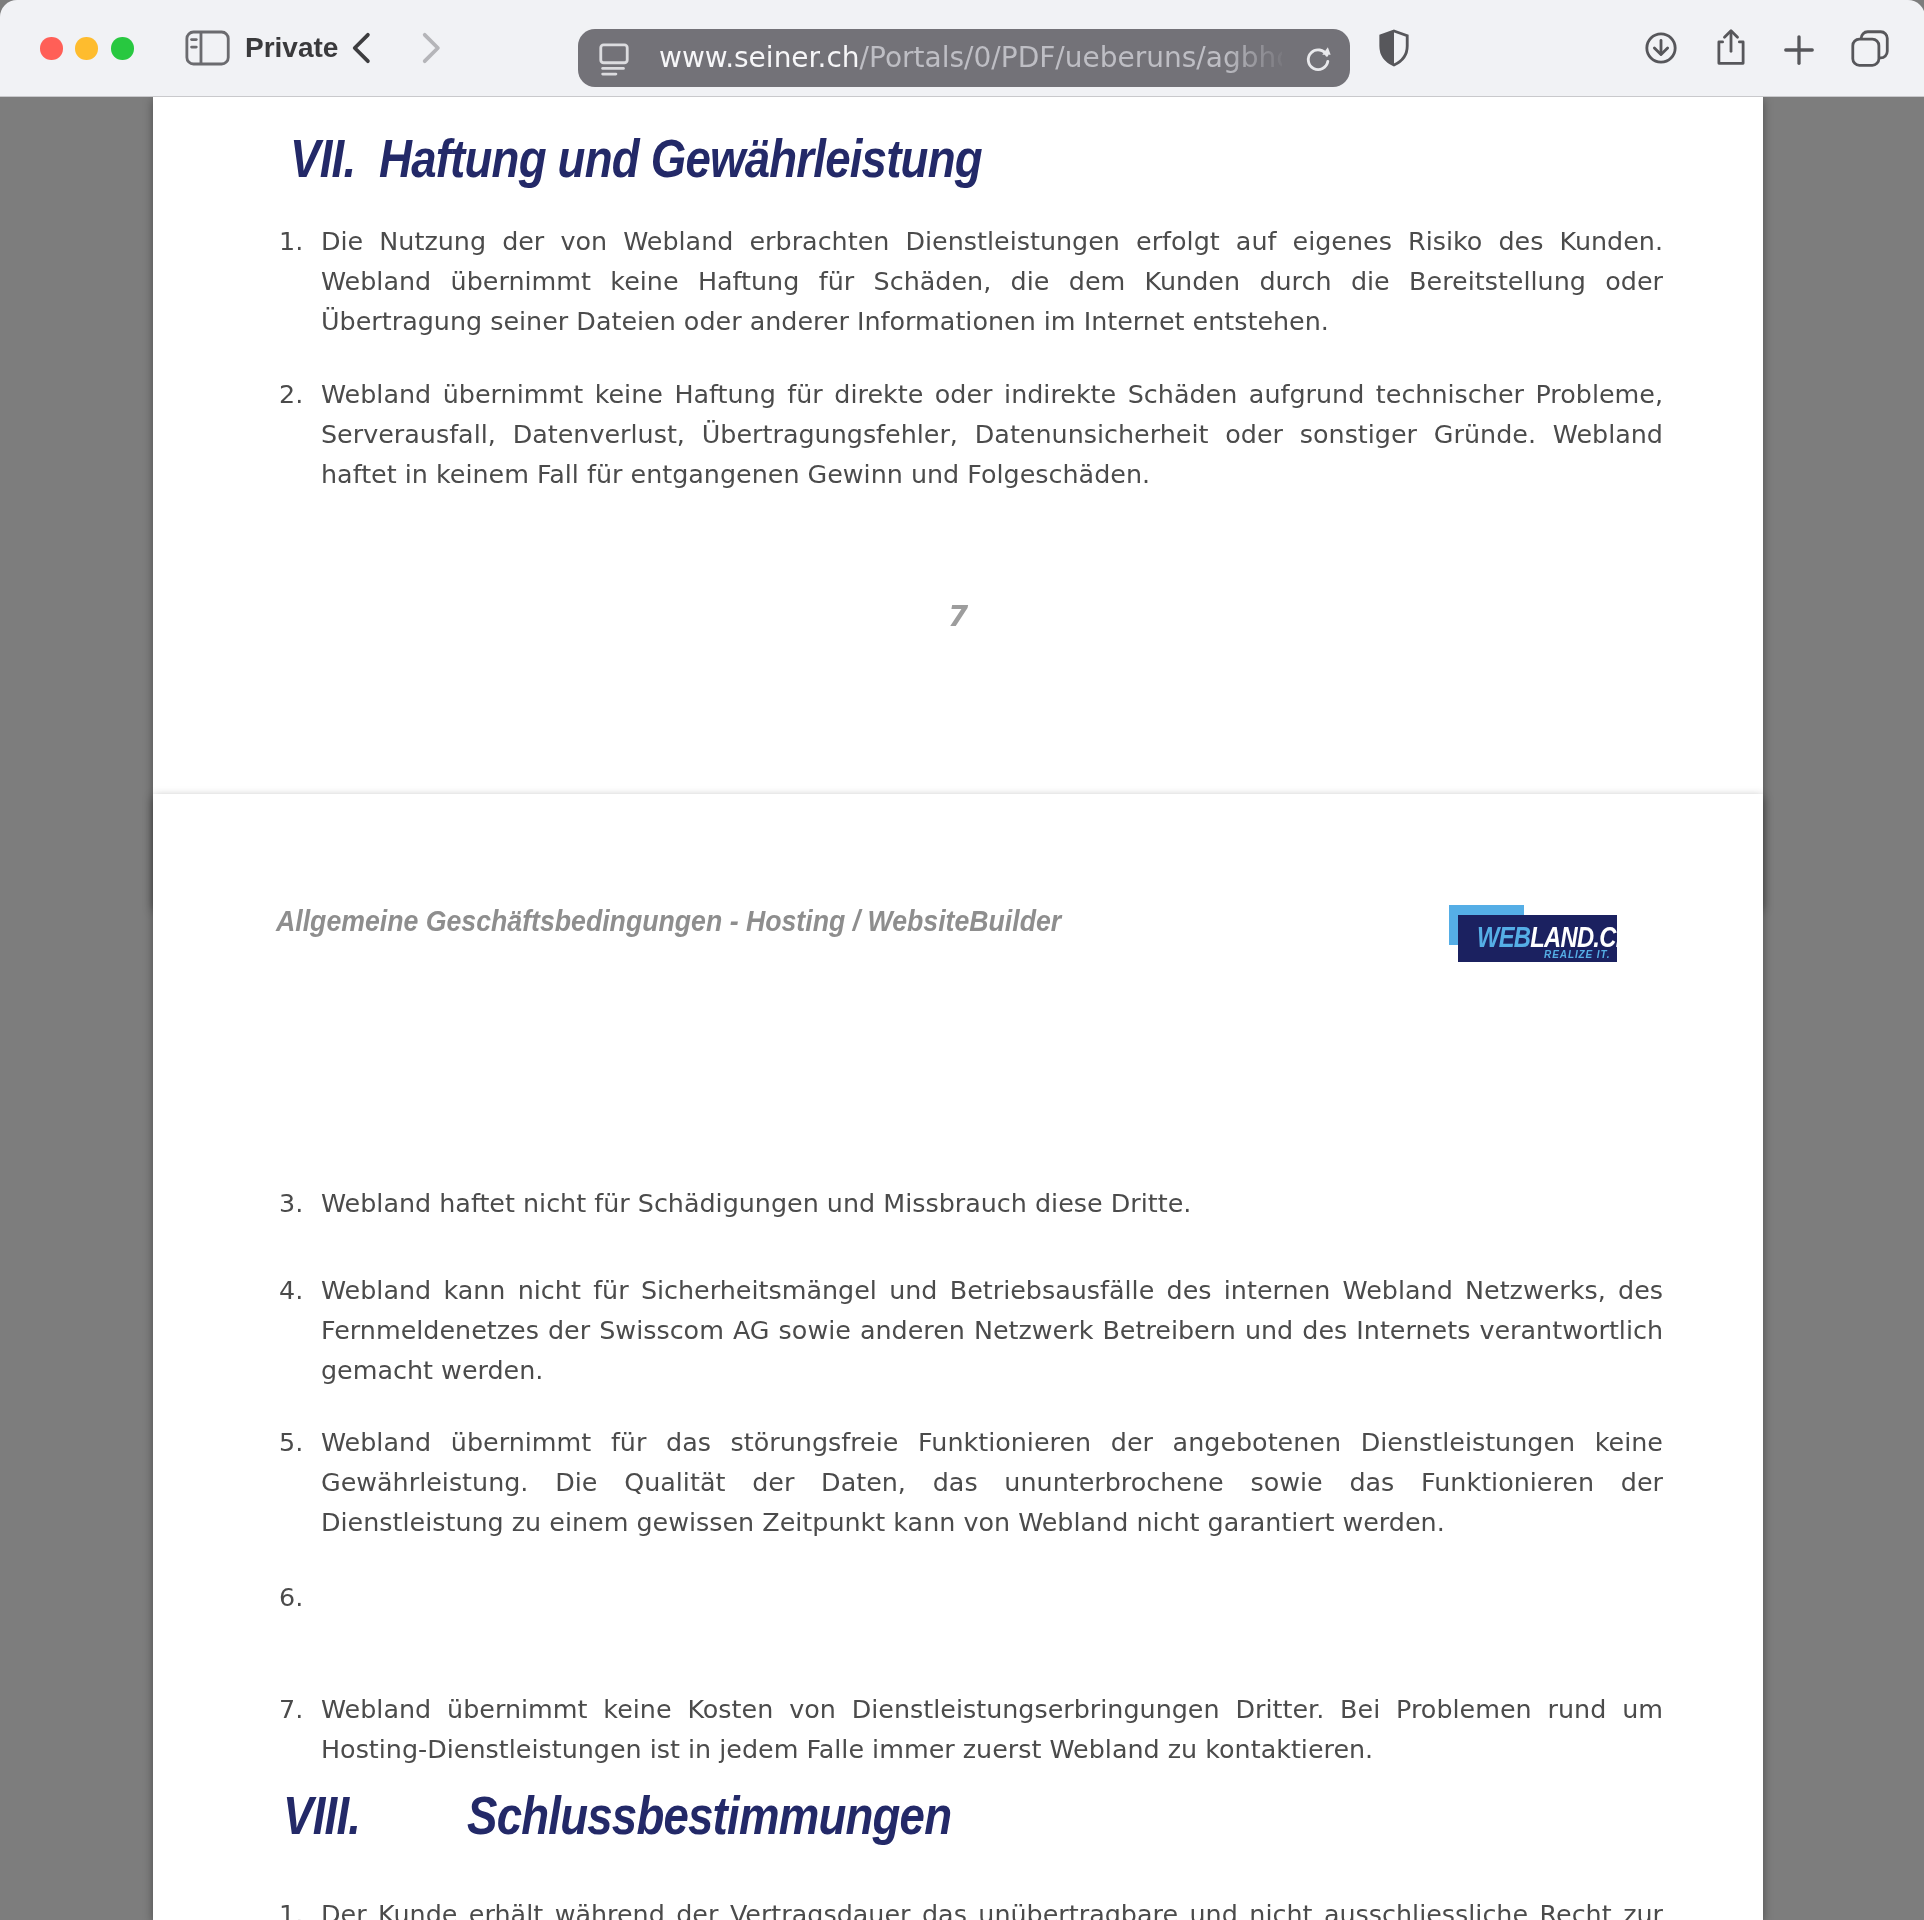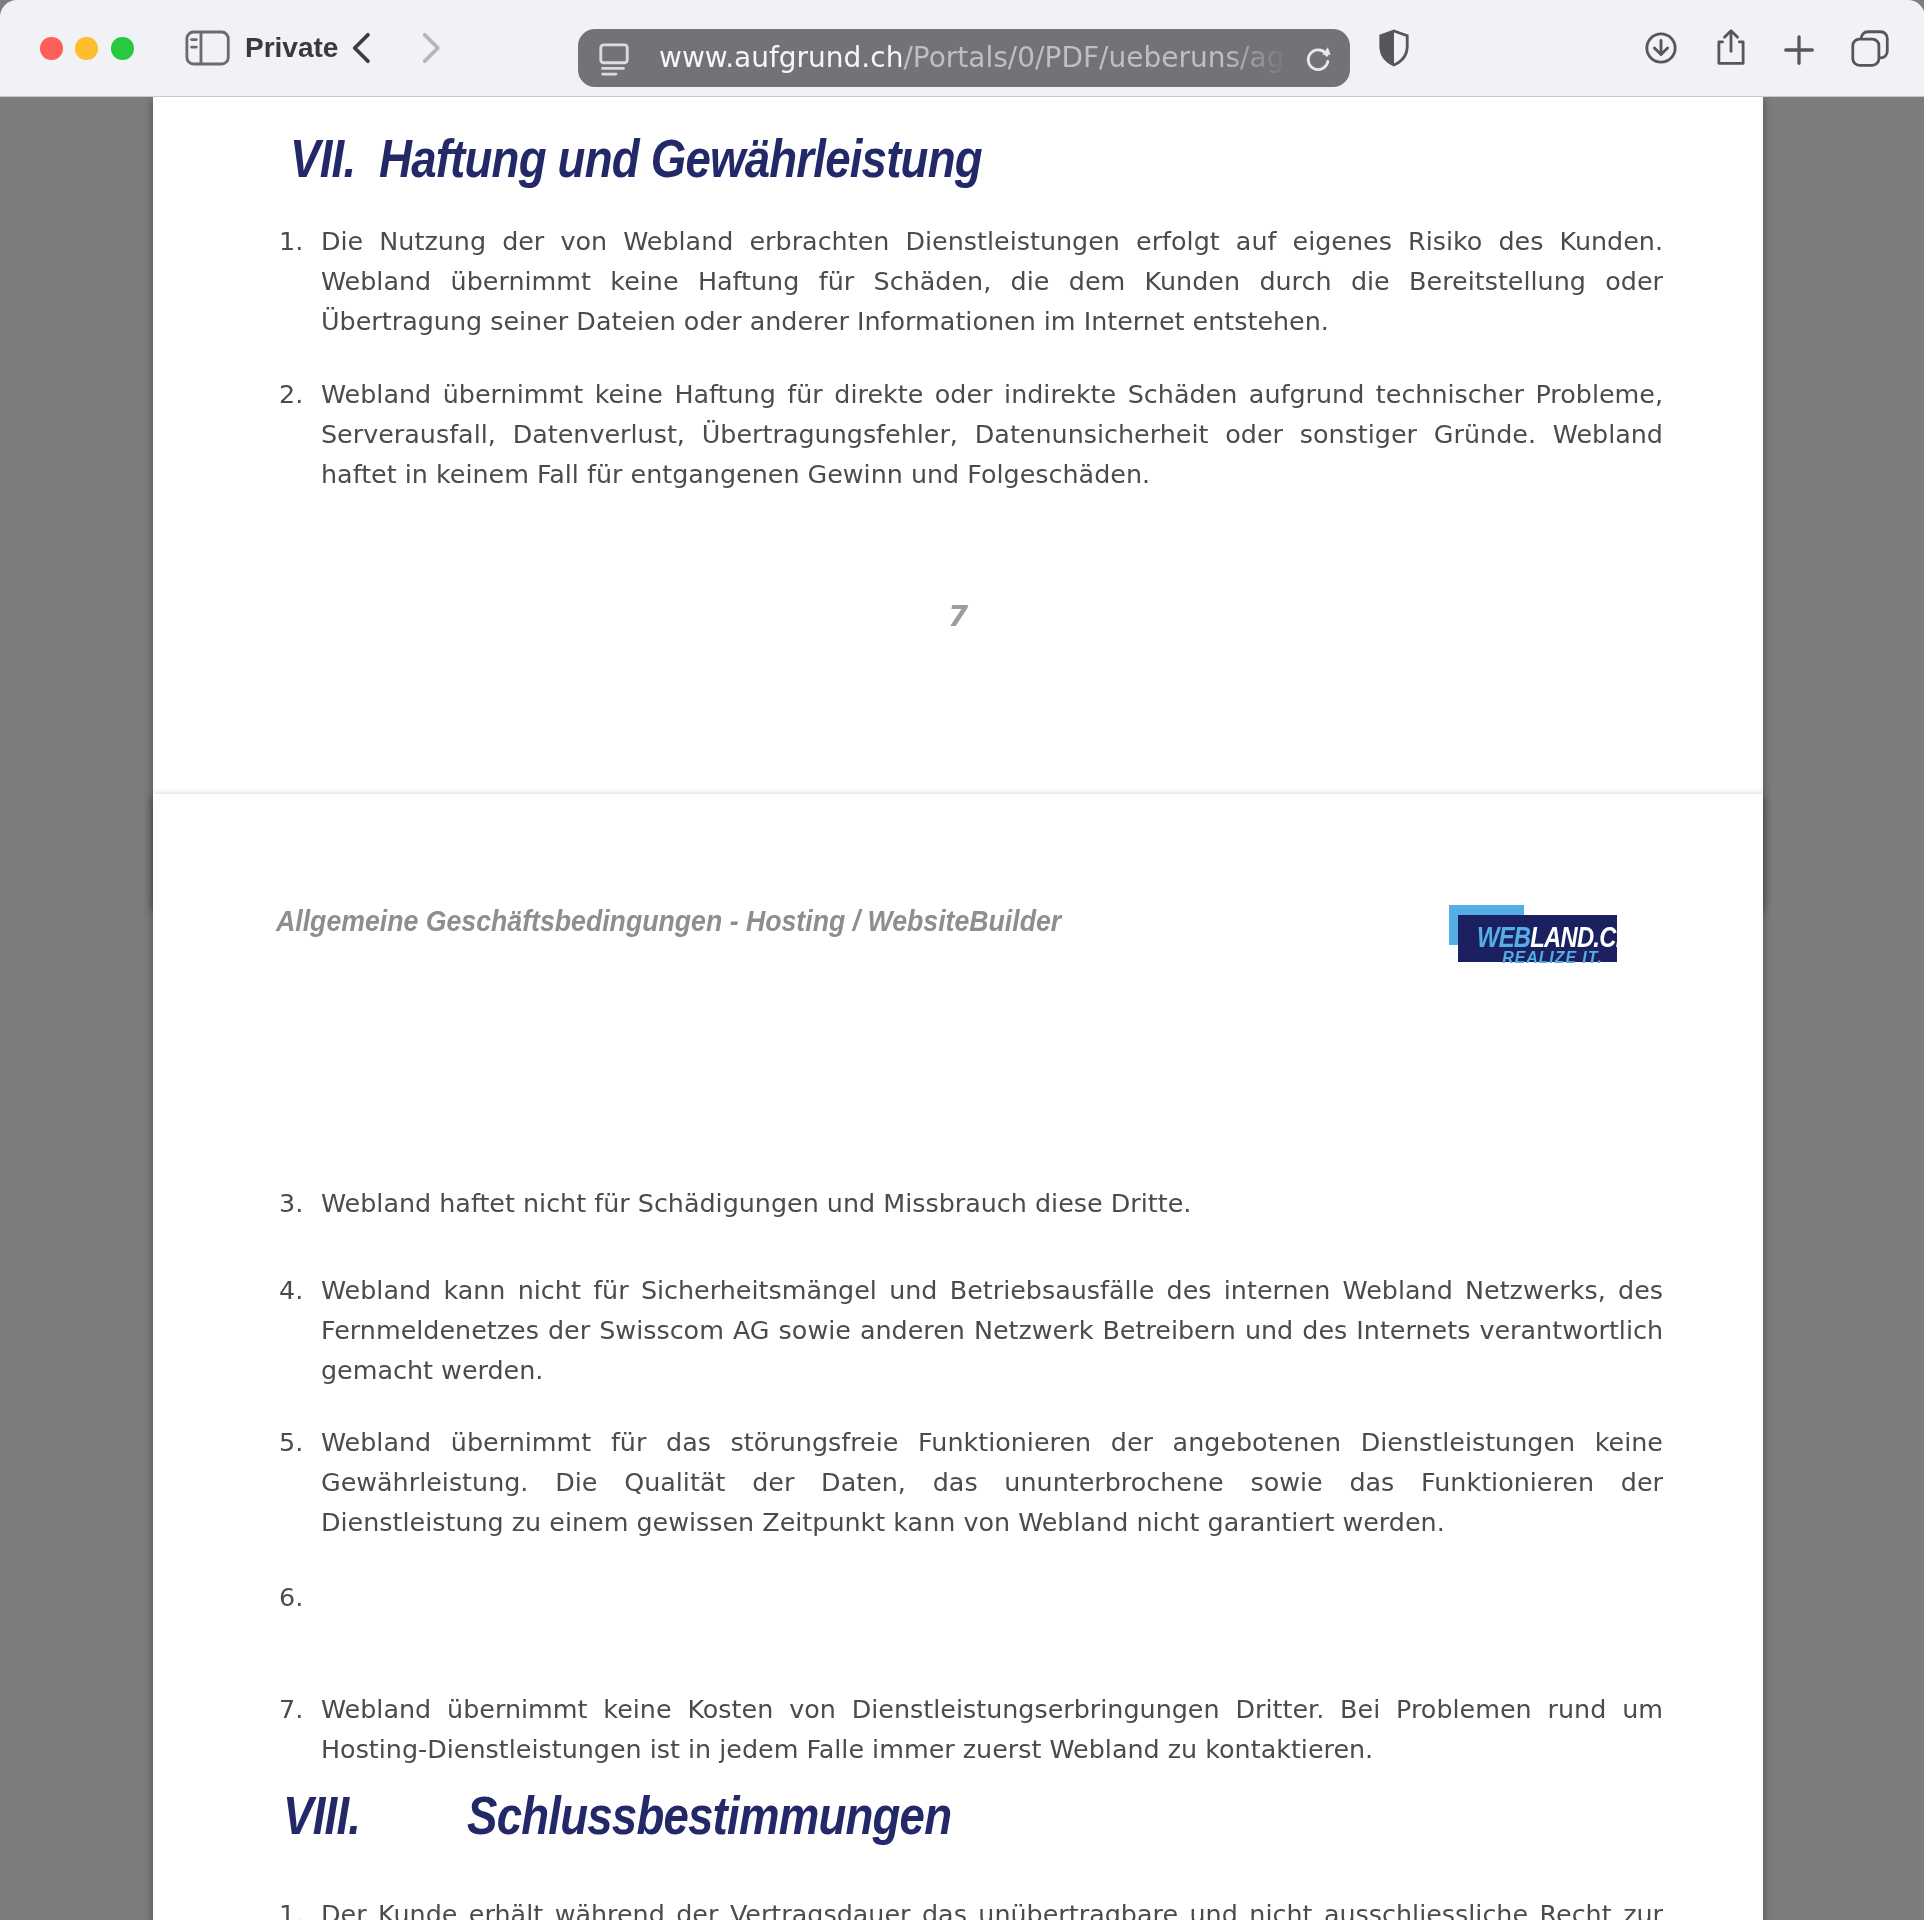--- a/index.html
+++ b/index.html
@@ -41,21 +41,21 @@
 
   .doc-header{position:absolute;left:123px;top:111px;white-space:nowrap;font-family:"Liberation Sans",sans-serif;font-size:29px;font-weight:bold;font-style:italic;color:var(--header_gray,#8e8e8e);transform:scaleX(0.92);transform-origin:left;}
 
   
   .logo{position:absolute;left:1296px;top:111px;width:209px;height:58px;}
   .logo-sq{position:absolute;left:0;top:0;width:75px;height:40px;background:var(--logo_blue,#55aee6);}
   .logo-navy{position:absolute;left:8.5px;top:10.4px;width:159px;height:47px;background:var(--logo_navy,#1b2160);}
   .logo-main{position:absolute;left:19px;top:5.6px;font-family:"Liberation Sans",sans-serif;font-size:29px;font-weight:bold;font-style:italic;letter-spacing:-0.9px;white-space:nowrap;transform:scaleX(0.82);transform-origin:left;}
   .logo-web{color:var(--logo_blue,#55aee6);}
   .logo-land{color:#ffffff;}
-  .logo-tag{position:absolute;right:14px;top:34px;font-family:"Liberation Sans",sans-serif;font-size:16px;font-weight:bold;font-style:italic;color:var(--logo_blue,#55aee6);letter-spacing:0.9px;margin-left:29px;}
+  .logo-tag{position:absolute;right:6px;top:34px;font-family:"Liberation Sans",sans-serif;font-size:10px;font-weight:bold;font-style:italic;color:var(--logo_blue,#55aee6);letter-spacing:0.9px;margin-left:29px;}
 
   svg{display:block;}
 </style>
 </head>
 <body>
 
 <div class="window">
 
   <div class="toolbar">
     <div class="traffic t-close"></div>
@@ -85,21 +85,21 @@
     </div>
 
     <div class="url-pill">
       <div class="tb-icon" style="left:19px;top:13px;">
         <svg width="34" height="34" viewBox="0 0 36 36">
           <rect x="4" y="3" width="28" height="19" rx="3" fill="none" stroke="#dcdcdf" stroke-width="3"></rect>
           <line x1="6" y1="28" x2="28" y2="28" stroke="#dcdcdf" stroke-width="3" stroke-linecap="round"></line>
           <line x1="6" y1="34" x2="20" y2="34" stroke="#dcdcdf" stroke-width="3" stroke-linecap="round"></line>
         </svg>
       </div>
-      <div class="url-text"><span class="url-domain">www.aufgrund.ch</span><span class="url-path">/Portals/0/PDF/ueberuns/agbhosting.p</span></div>
+      <div class="url-text"><span class="url-domain">www.seiner.ch</span><span class="url-path">/Portals/0/PDF/ueberuns/agbhosting.p</span></div>
       <div class="url-fade"></div>
       <div class="tb-icon" style="left:725px;top:15px;">
         <svg width="30" height="30" viewBox="0 0 32 32">
           <path d="M 25.5 12 A 10.5 10.5 0 1 0 26.5 18.5" fill="none" stroke="#e9e9ec" stroke-width="3" stroke-linecap="round"></path>
           <polygon points="20.5,11.5 29.5,11.5 26.5,3.5" fill="#e9e9ec"></polygon>
         </svg>
       </div>
     </div>
 
     <div class="tb-icon" style="left:1377px;top:28px;">

